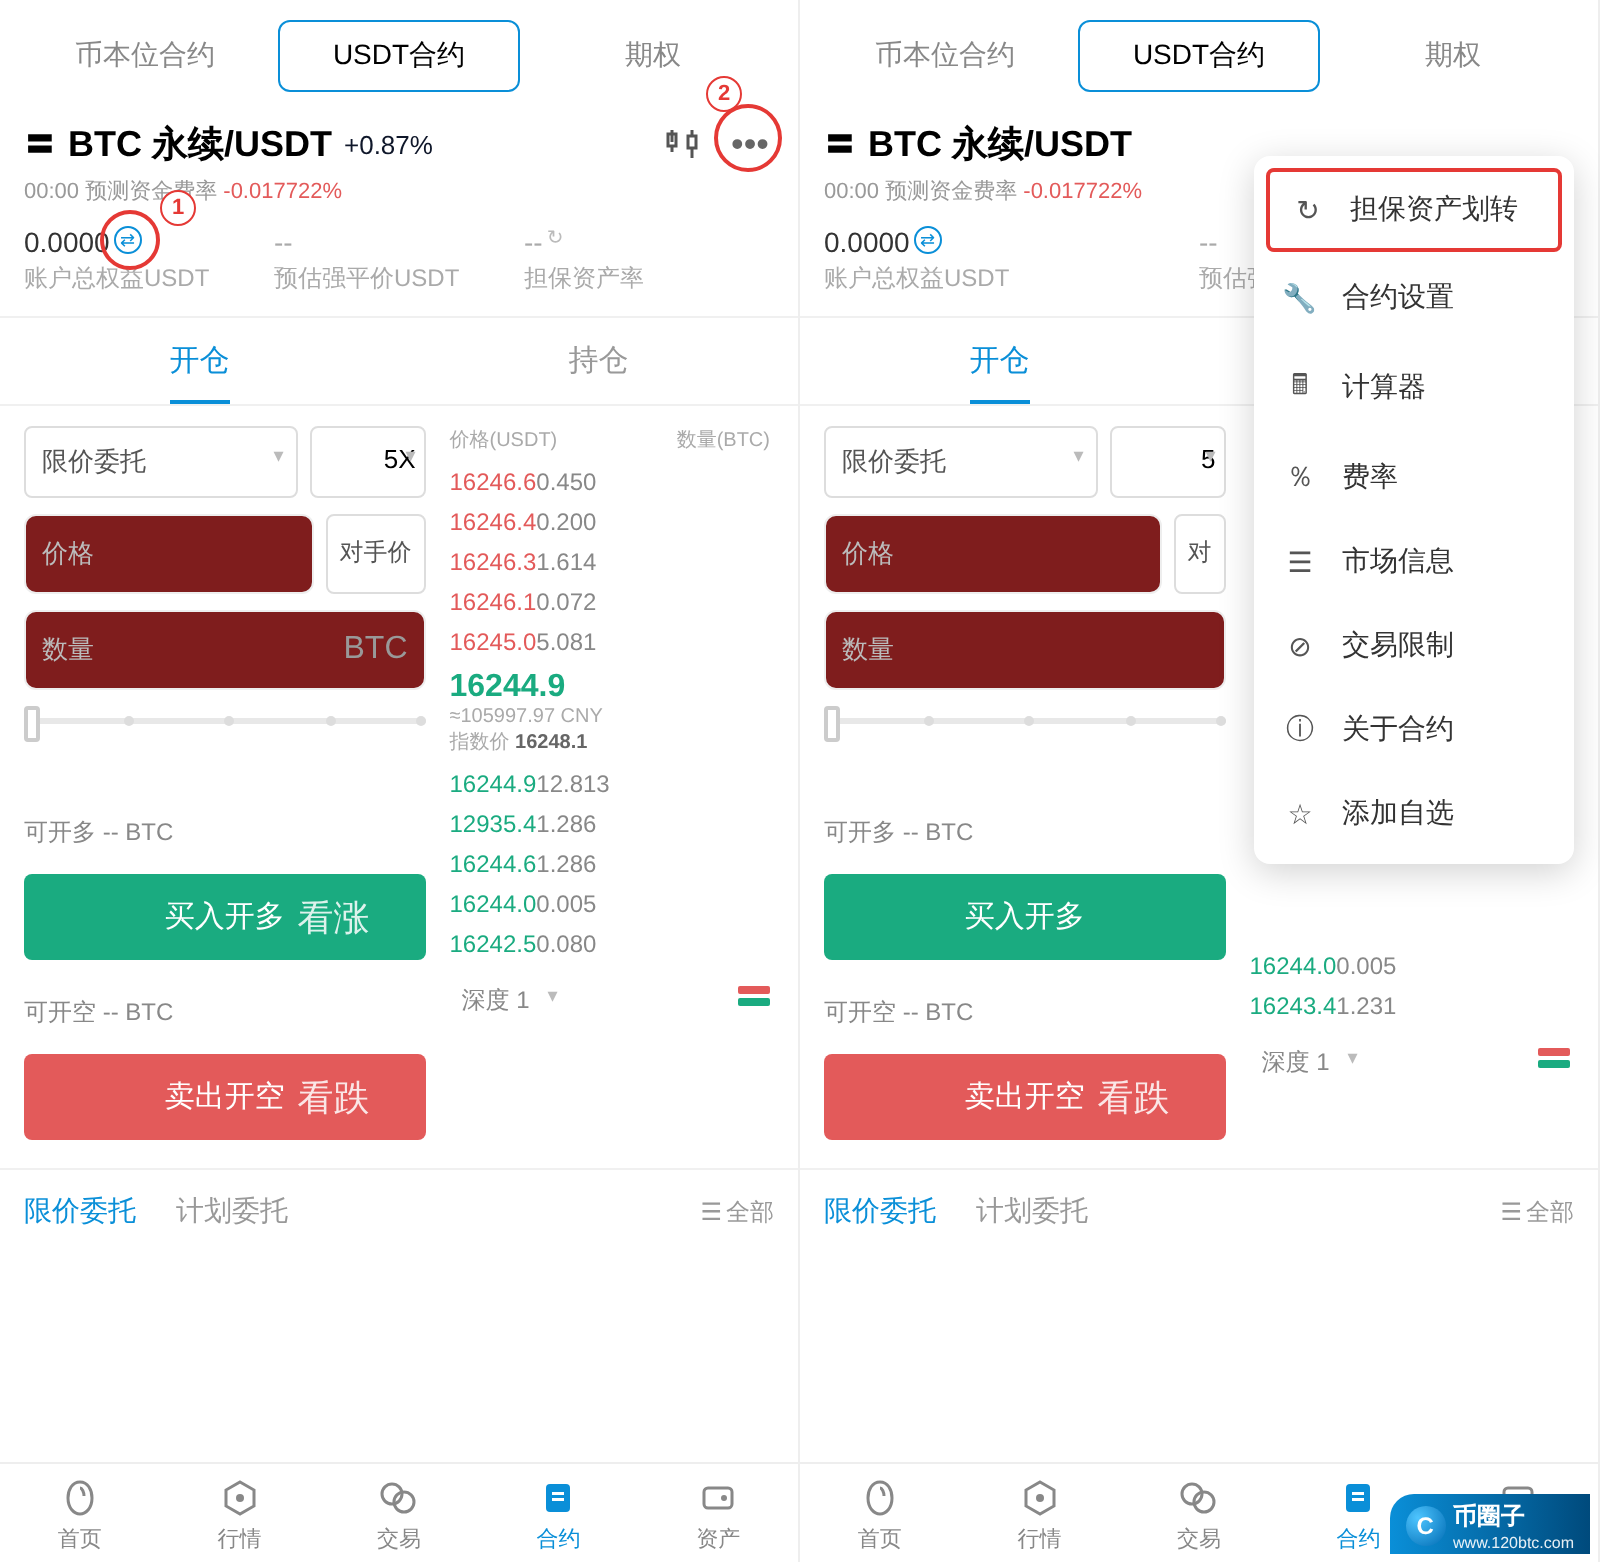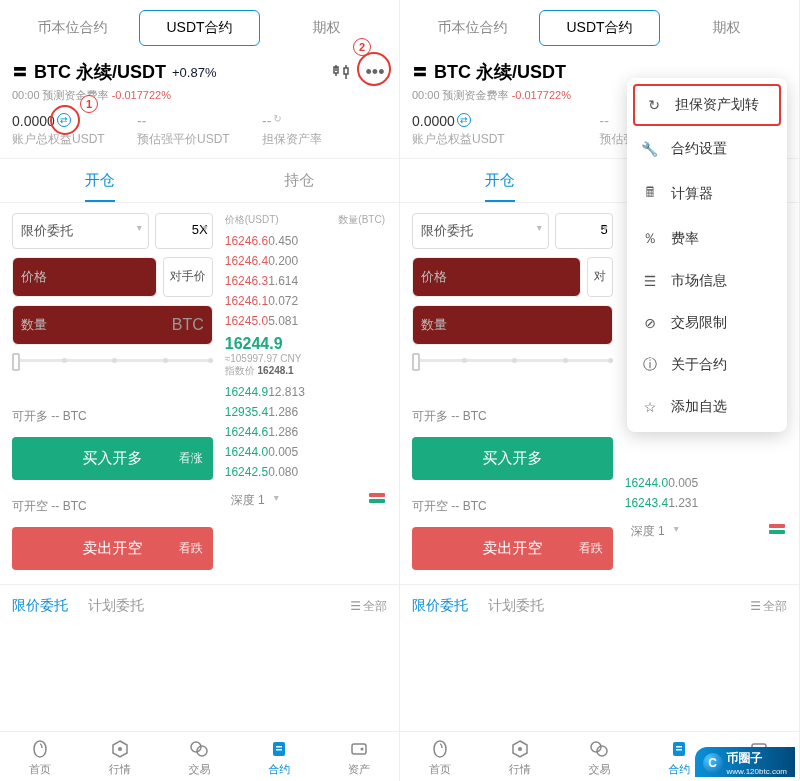--- a/index.html
+++ b/index.html
@@ -46,21 +46,21 @@
 .orderbook-head{display:flex;justify-content:space-between;font-size:10px;color:#aaa;padding:0 2px 4px}
 .ob-row{display:flex;justify-content:flex-start;font-size:12px;padding:3px 2px}
 .ob-row .price.red{color:#e35a5a}
 .ob-row .price.green{color:#1aab80}
 .ob-row .qty{color:#888}
 .ob-mid{padding:4px 2px}
 .ob-mid-price{font-size:16px;font-weight:600;color:#1aab80}
 .ob-mid-sub{font-size:10px;color:#aaa}
 .avail-row{font-size:12px;color:#888;padding:4px 0}
 .action-btn{border-radius:4px;padding:12px;color:#fff;font-size:15px;display:flex;align-items:center;justify-content:center;position:relative;margin-bottom:6px}
-.action-btn .tag{position:absolute;right:10px;font-size:12px;opacity:.85}
+.action-btn .tag{position:absolute;right:28px;font-size:18px;opacity:.85}
 .btn-long{background:#1aab80}
 .btn-short{background:#e35a5a}
 .depth-row{display:flex;align-items:center;justify-content:space-between;padding:6px 2px;font-size:12px;color:#888}
 .depth-sel{position:relative;padding:4px 18px 4px 6px}
 .depth-sel:after{content:"▾";position:absolute;right:4px;color:#bbb;font-size:10px}
 .view-icon{width:16px;height:16px;display:inline-flex;flex-direction:column;gap:2px}
 .view-icon span{height:4px;border-radius:1px}
 .order-tabs{display:flex;border-top:1px solid #f0f0f0;padding:0 12px;margin-top:8px;align-items:center}
 .order-tab{padding:12px 0;margin-right:20px;font-size:14px;color:#999}
 .order-tab.active{color:#0a8fd8}

